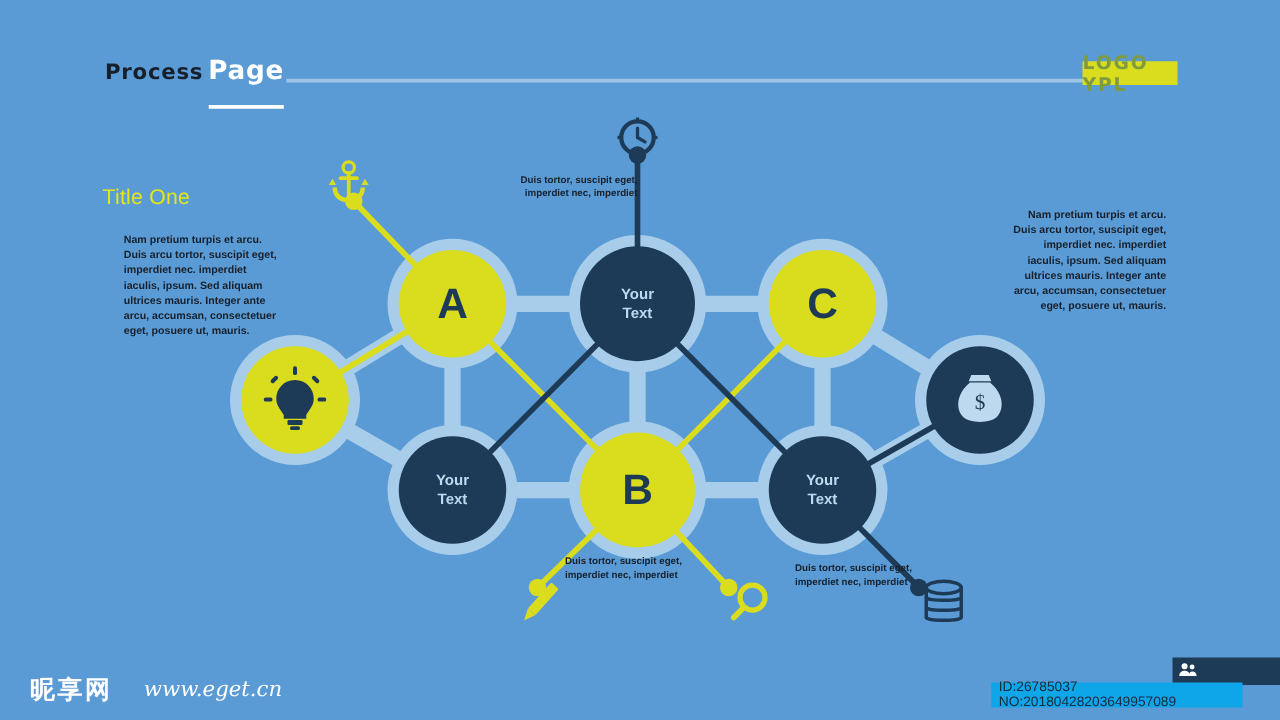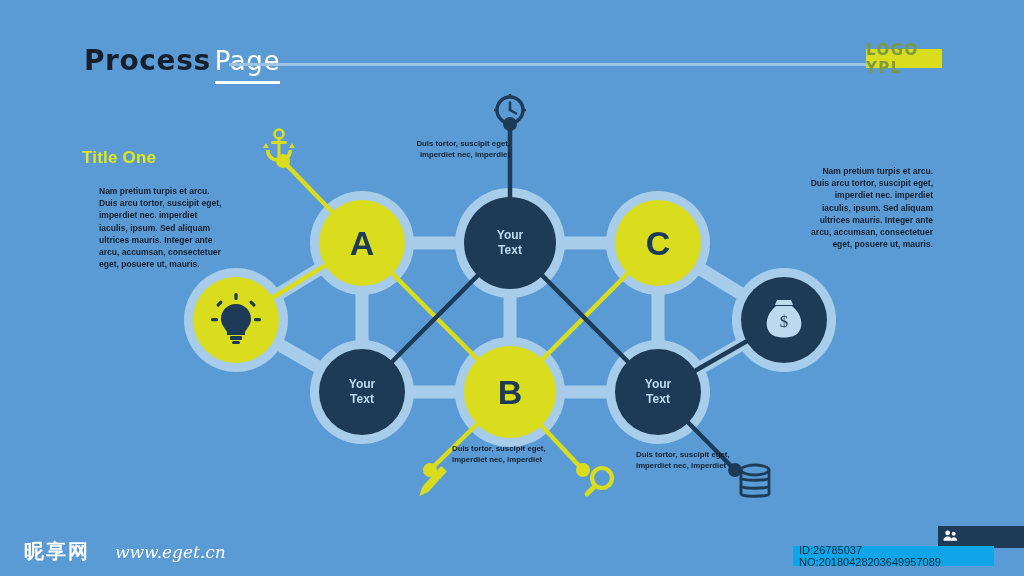--- a/index.html
+++ b/index.html
@@ -8,44 +8,44 @@
     background:#5b9bd5;
     font-family:"Liberation Sans", sans-serif;
     position:relative;
   }
   .stage{position:absolute;left:0;top:0;width:1024px;height:576px;}
 
   
   .header{position:absolute;left:84px;top:44px;width:860px;height:30px;}
   .title-wrap{position:absolute;left:0;top:0;white-space:nowrap;}
   .t-process{
-    font-size:28px;font-weight:bold;color:#16202c;letter-spacing:.6px;
+    font-size:17px;font-weight:bold;color:#16202c;letter-spacing:.6px;
     font-family:"DejaVu Sans", sans-serif;
   }
   .t-page{
-    font-size:26px;font-weight:normal;color:#ffffff;letter-spacing:.6px;
-    font-family:"DejaVu Sans", sans-serif;
-    border-bottom:3px solid #ffffff;padding-bottom:5px;margin-left:4px;
+    font-size:21px;font-weight:bold;color:#ffffff;letter-spacing:.6px;
+    font-family:"DejaVu Sans", sans-serif;
+    border-bottom:3px solid #ffffff;padding-bottom:16px;margin-left:4px;
   }
   .header-rule{
     position:absolute;left:145px;top:19px;width:670px;height:3px;
     background:#9cc4e4;
   }
   .logo-badge{
     position:absolute;left:866px;top:49px;width:76px;height:19px;
     background:#d9dd1e;color:#7e9b3d;font-size:15px;font-weight:bold;
     letter-spacing:1.5px;display:flex;align-items:center;justify-content:center;
     font-family:"DejaVu Sans", sans-serif;
   }
 
   
   .side{position:absolute;width:160px;}
   .side.left{left:82px;top:148px;text-align:left;}
   .side.right{right:74px;top:148px;text-align:right;}
-  .side-title{font-size:17px;font-weight:bold;margin:0 0 9px 0;letter-spacing:.2px;}
+  .side-title{font-size:17px;font-weight:normal;margin:0 0 9px 0;letter-spacing:.2px;}
   .side.left .side-title{color:#e3e618;}
   .side.right .side-title{color:#1d3b56;}
   .side-body{font-size:8.5px;line-height:12.2px;color:#16202c;font-weight:bold;margin:17px;}
 
   
   .callout{position:absolute;font-size:7.8px;line-height:10.6px;color:#16202c;font-weight:bold;width:130px;}
   .c-top{left:380px;top:139px;text-align:right;}
   .c-bottom-left{left:452px;top:444px;text-align:left;}
   .c-bottom-right{left:636px;top:450px;text-align:left;}
 

